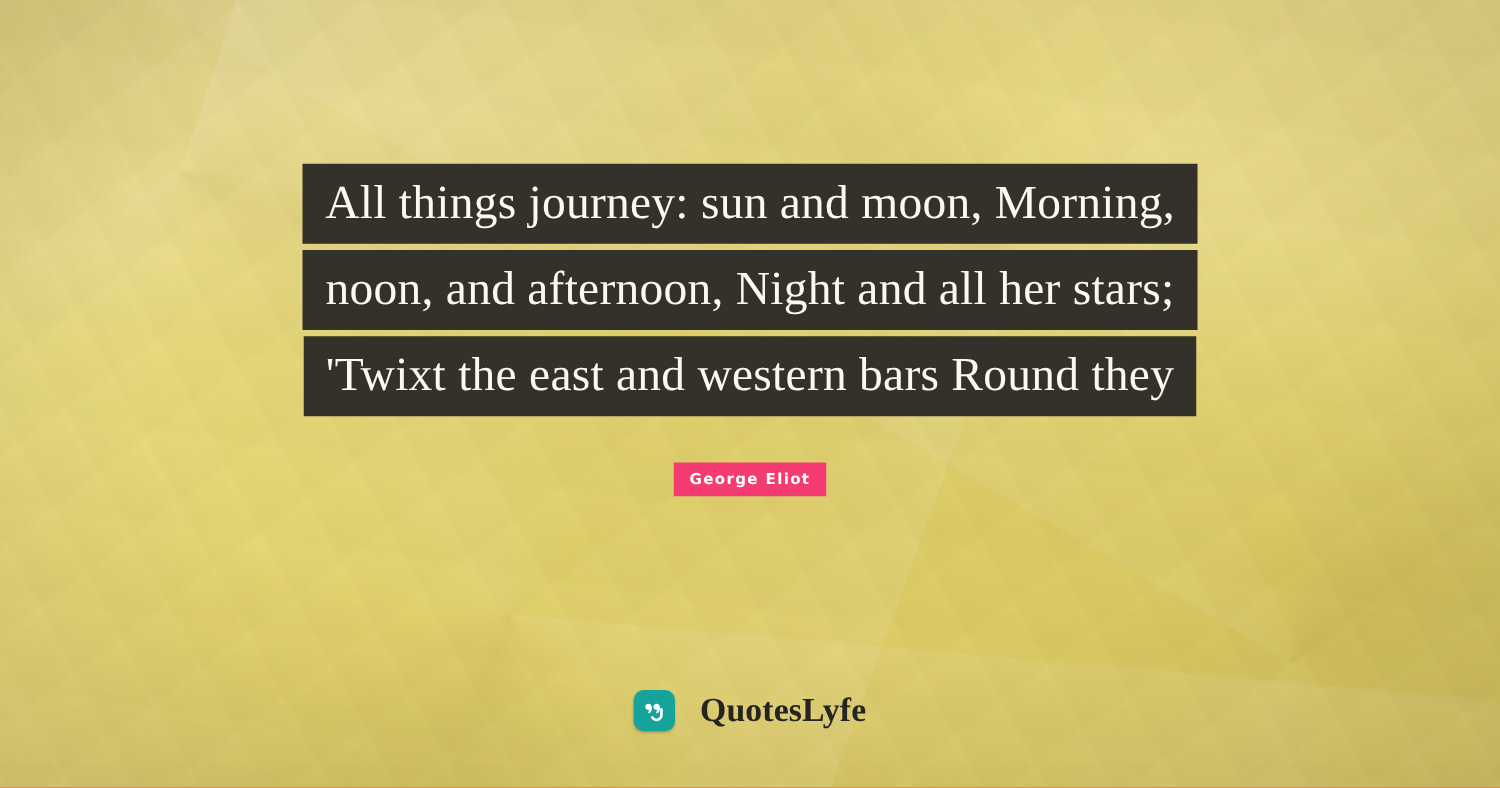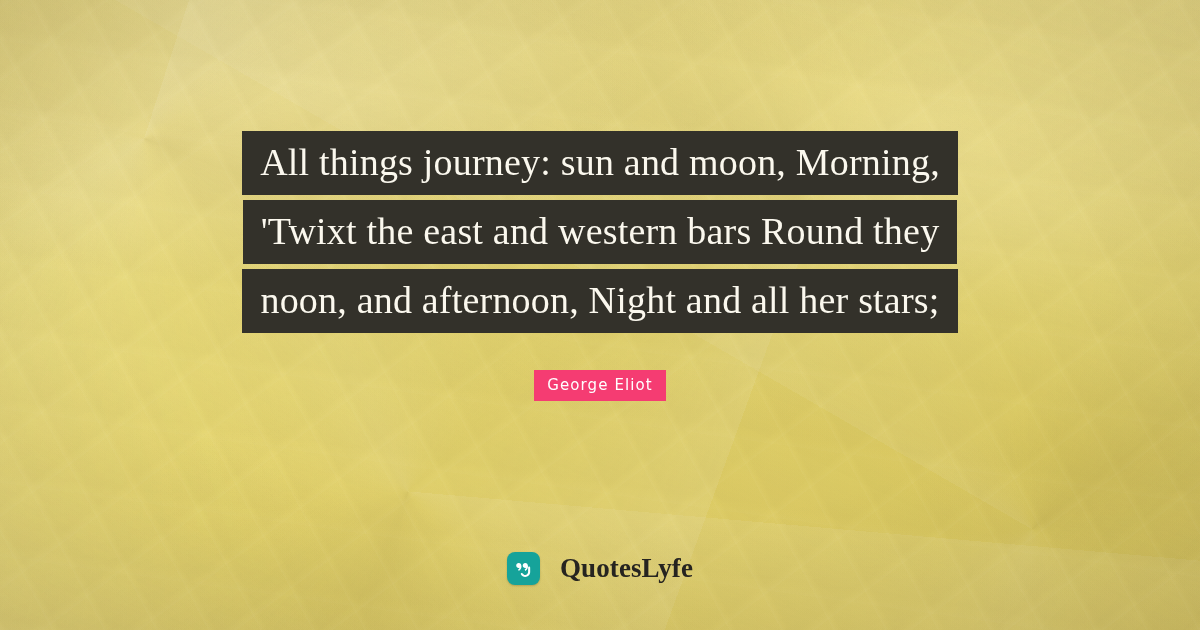--- a/index.html
+++ b/index.html
@@ -113,22 +113,22 @@
     display: flex;
     justify-content: center;
     width: 100%;
   }
 
   .attribution {
     display: inline-block;
     background: #f53c72;
     color: #ffffff;
     font-family: "DejaVu Sans", sans-serif;
-    font-size: 15px;
-    font-weight: 400;
+    font-size: 12px;
+    font-weight: 700;
     letter-spacing: 1.1px;
     padding: 6px 13px 7px 13px;
     white-space: nowrap;
   }
 
   
   .footer {
     position: absolute;
     left: 0;
     right: 0;
@@ -169,22 +169,22 @@
   <div class="paper-base"></div>
   <div class="facets"></div>
   <div class="facets2"></div>
   <div class="creases"></div>
   <div class="vignette"></div>
 
   <div class="content">
 
     <div class="quote-block">
       <div class="quote-line">All things journey: sun and moon, Morning,</div>
+      <div class="quote-line">noon, and afternoon, Night and all her stars;</div>
       <div class="quote-line">'Twixt the east and western bars Round they</div>
-      <div class="quote-line">noon, and afternoon, Night and all her stars;</div>
     </div>
 
     <div class="attribution-wrap">
       <div class="attribution">George Eliot</div>
     </div>
 
   </div>
 
   <div class="footer">
     <div class="logo-mark">

